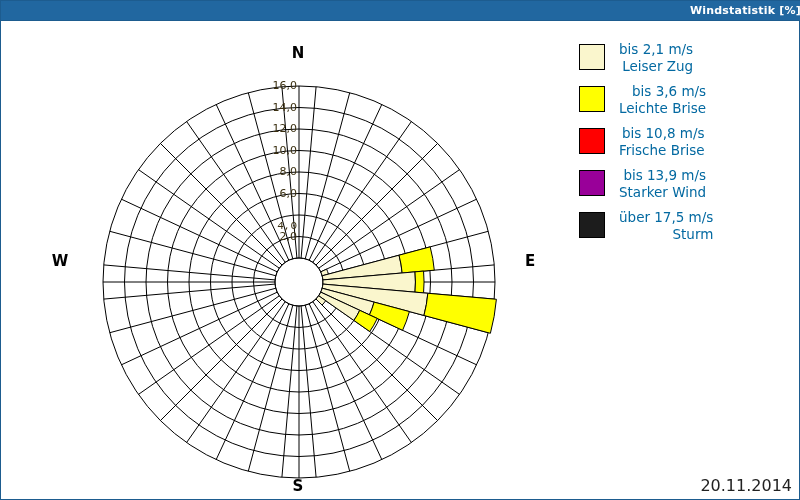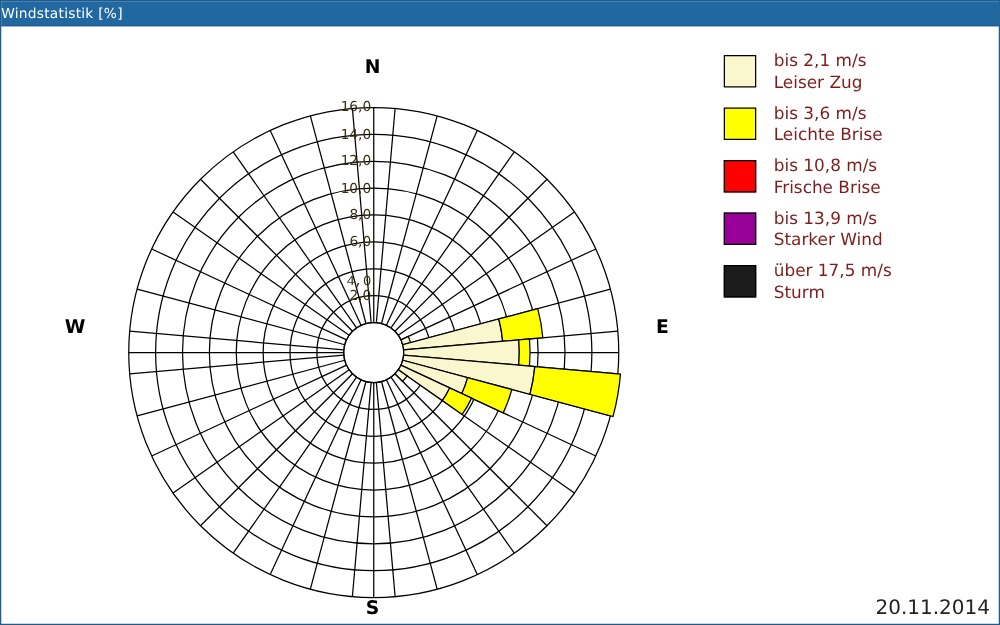--- a/index.html
+++ b/index.html
@@ -14,22 +14,22 @@
     width:800px;height:500px;
     box-sizing:border-box;
     border:1px solid #1d5c8f;
     background:#ffffff;
   }
   
   #titlebar{
     position:absolute;left:0;top:0;width:800px;height:20px;
     background:#2167a0;
     color:#ffffff;
-    font-size:11px;font-weight:normal;
-    display:flex;align-items:center;justify-content:flex-start;
+    font-size:11px;font-weight:bold;
+    display:flex;align-items:center;justify-content:flex-end;
     letter-spacing:0.2px;
     border-bottom:1px solid #1d5c8f;
     box-sizing:border-box;
   }
   
   #plot{
     position:absolute;left:1px;top:21px;
     width:560px;height:477px;
   }
   #rose{position:absolute;left:0;top:0;}
@@ -59,23 +59,24 @@
   }
   .swatch{
     width:26px;height:26px;
     border:1.5px solid #000;
     box-sizing:border-box;
     flex:0 0 auto;
     margin-top:3px;
   }
   .legend-text{
     margin-left:14px;
-    font-size:13.5px;color:#7f1d1d;
+    font-size:13.5px;color:#0369a1;
     line-height:17px;
     white-space:nowrap;
+    text-align:right;
   }
   .legend-text .l2{display:block;}
   
   #date{
     position:absolute;right:7px;bottom:4px;
     font-size:16px;color:#222;
   }
 </style>
 </head>
 <body>

